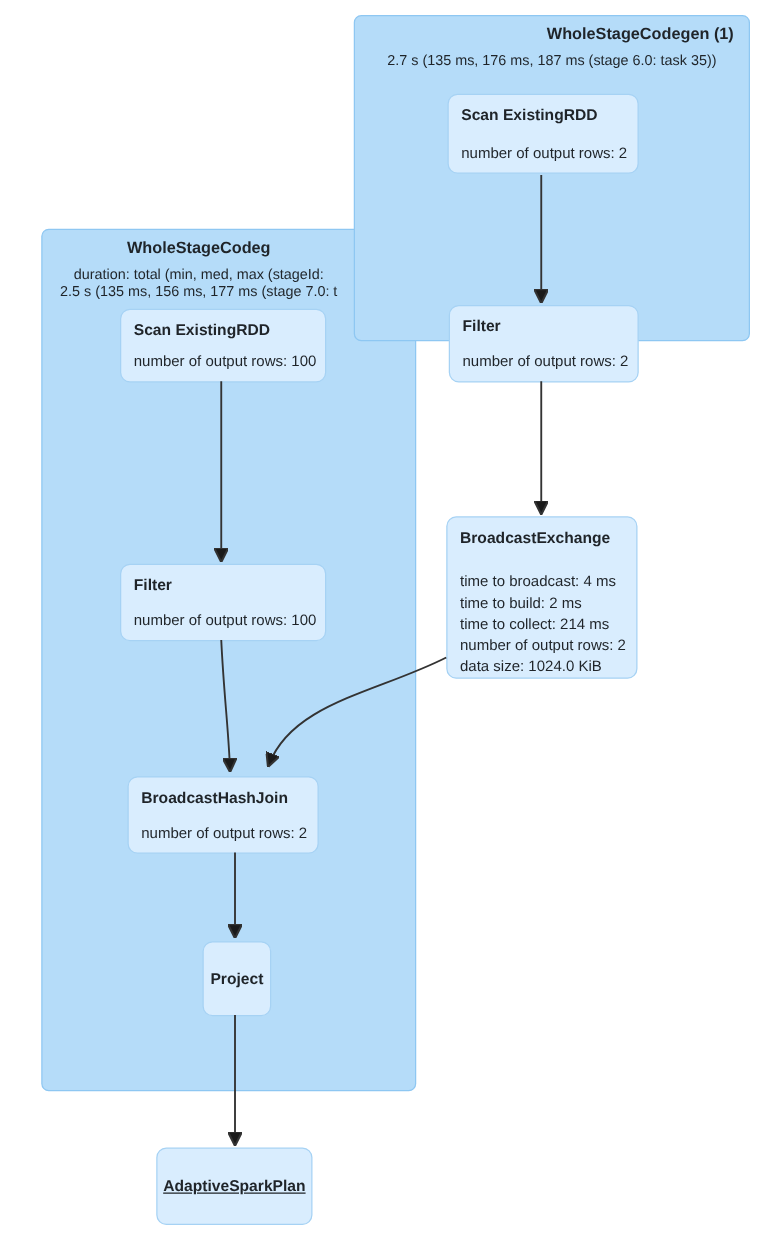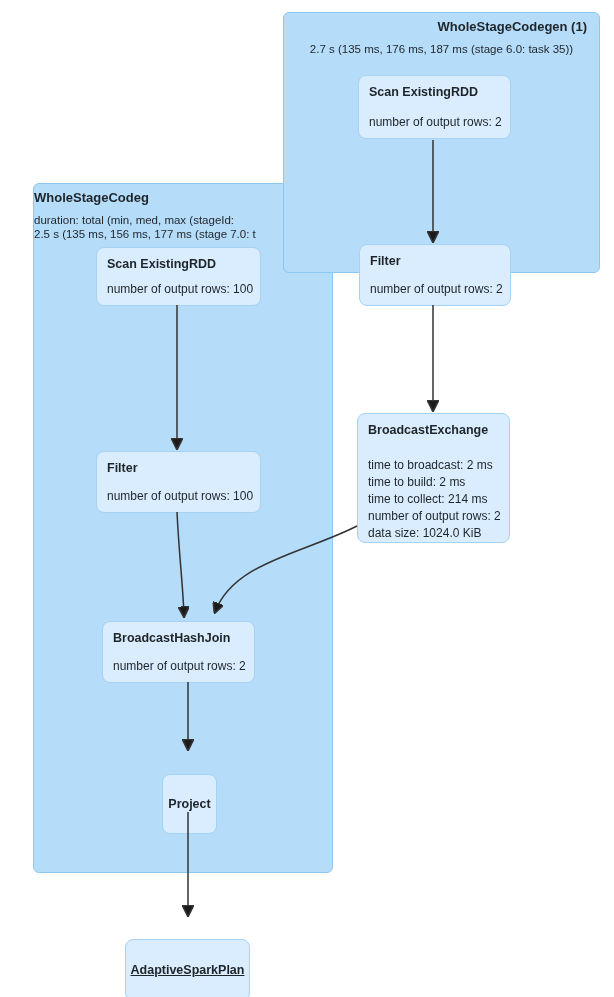--- a/index.html
+++ b/index.html
@@ -23,38 +23,38 @@
     border-radius:6px;
   }
   .cluster.right{left:283px;top:12px;width:317px;height:261px;z-index:2;}
   .cluster.left{left:33px;top:183px;width:300px;height:690px;z-index:1;}
 
   .cluster-head-right{position:absolute;top:6px;left:0;width:100%;box-sizing:border-box;padding:0 12px;}
   .cluster-head-right .cluster-title{text-align:right;}
   .cluster-head-right .cluster-duration{text-align:center;}
 
   
-  .cluster-head-left{position:absolute;top:6px;left:0;width:250px;overflow:hidden;text-align:left;}
+  .cluster-head-left{position:absolute;top:6px;left:0;width:250px;overflow:hidden;text-align:center;}
 
   .cluster-title{font-weight:bold;font-size:13px;line-height:16px;color:var(--text);}
   .cluster-duration{font-size:11.5px;line-height:14px;margin-top:7px;white-space:nowrap;}
 
   .node{
     position:absolute;box-sizing:border-box;
     background:var(--node-fill);
     border:1px solid var(--node-border);
     border-radius:8px;
     padding:9px 10px;
     display:flex;flex-direction:column;justify-content:space-between;
     font-size:12px;color:var(--text);
     z-index:3;
   }
   .node-title{font-weight:bold;font-size:12.5px;line-height:14px;white-space:nowrap;}
   .node-metric{font-size:12px;line-height:14px;white-space:nowrap;}
-  .node.single{justify-content:center;align-items:center;text-align:right;margin-top:21px;}
+  .node.single{justify-content:center;align-items:center;text-align:right;}
 
   
   .n-scan2{left:62px;top:63px;width:165px;height:59px;}
   .n-filter2{left:62px;top:267px;width:165px;height:62px;}
   .n-bhj{left:68px;top:437px;width:153px;height:62px;}
   .n-project{left:128px;top:569px;width:55px;height:60px;}
 
   
   .n-scan1{left:74px;top:62px;width:153px;height:64px;}
   .n-filter1{left:75px;top:231px;width:152px;height:62px;}
@@ -117,21 +117,21 @@
 
     <div class="node n-filter1">
       <div class="node-title">Filter</div>
       <div class="node-metric">number of output rows: 2</div>
     </div>
   </div>
 
   <div class="node n-bexchange">
     <div class="node-title">BroadcastExchange</div>
     <div class="node-metrics">
-      <div class="node-metric">time to broadcast: 2 ms</div>
+      <div class="node-metric">time to broadcast: 4 ms</div>
       <div class="node-metric">time to build: 2 ms</div>
       <div class="node-metric">time to collect: 214 ms</div>
       <div class="node-metric">number of output rows: 2</div>
       <div class="node-metric">data size: 1024.0 KiB</div>
     </div>
   </div>
 
   <div class="node single n-asp">
     <div class="node-title">AdaptiveSparkPlan</div>
   </div>

